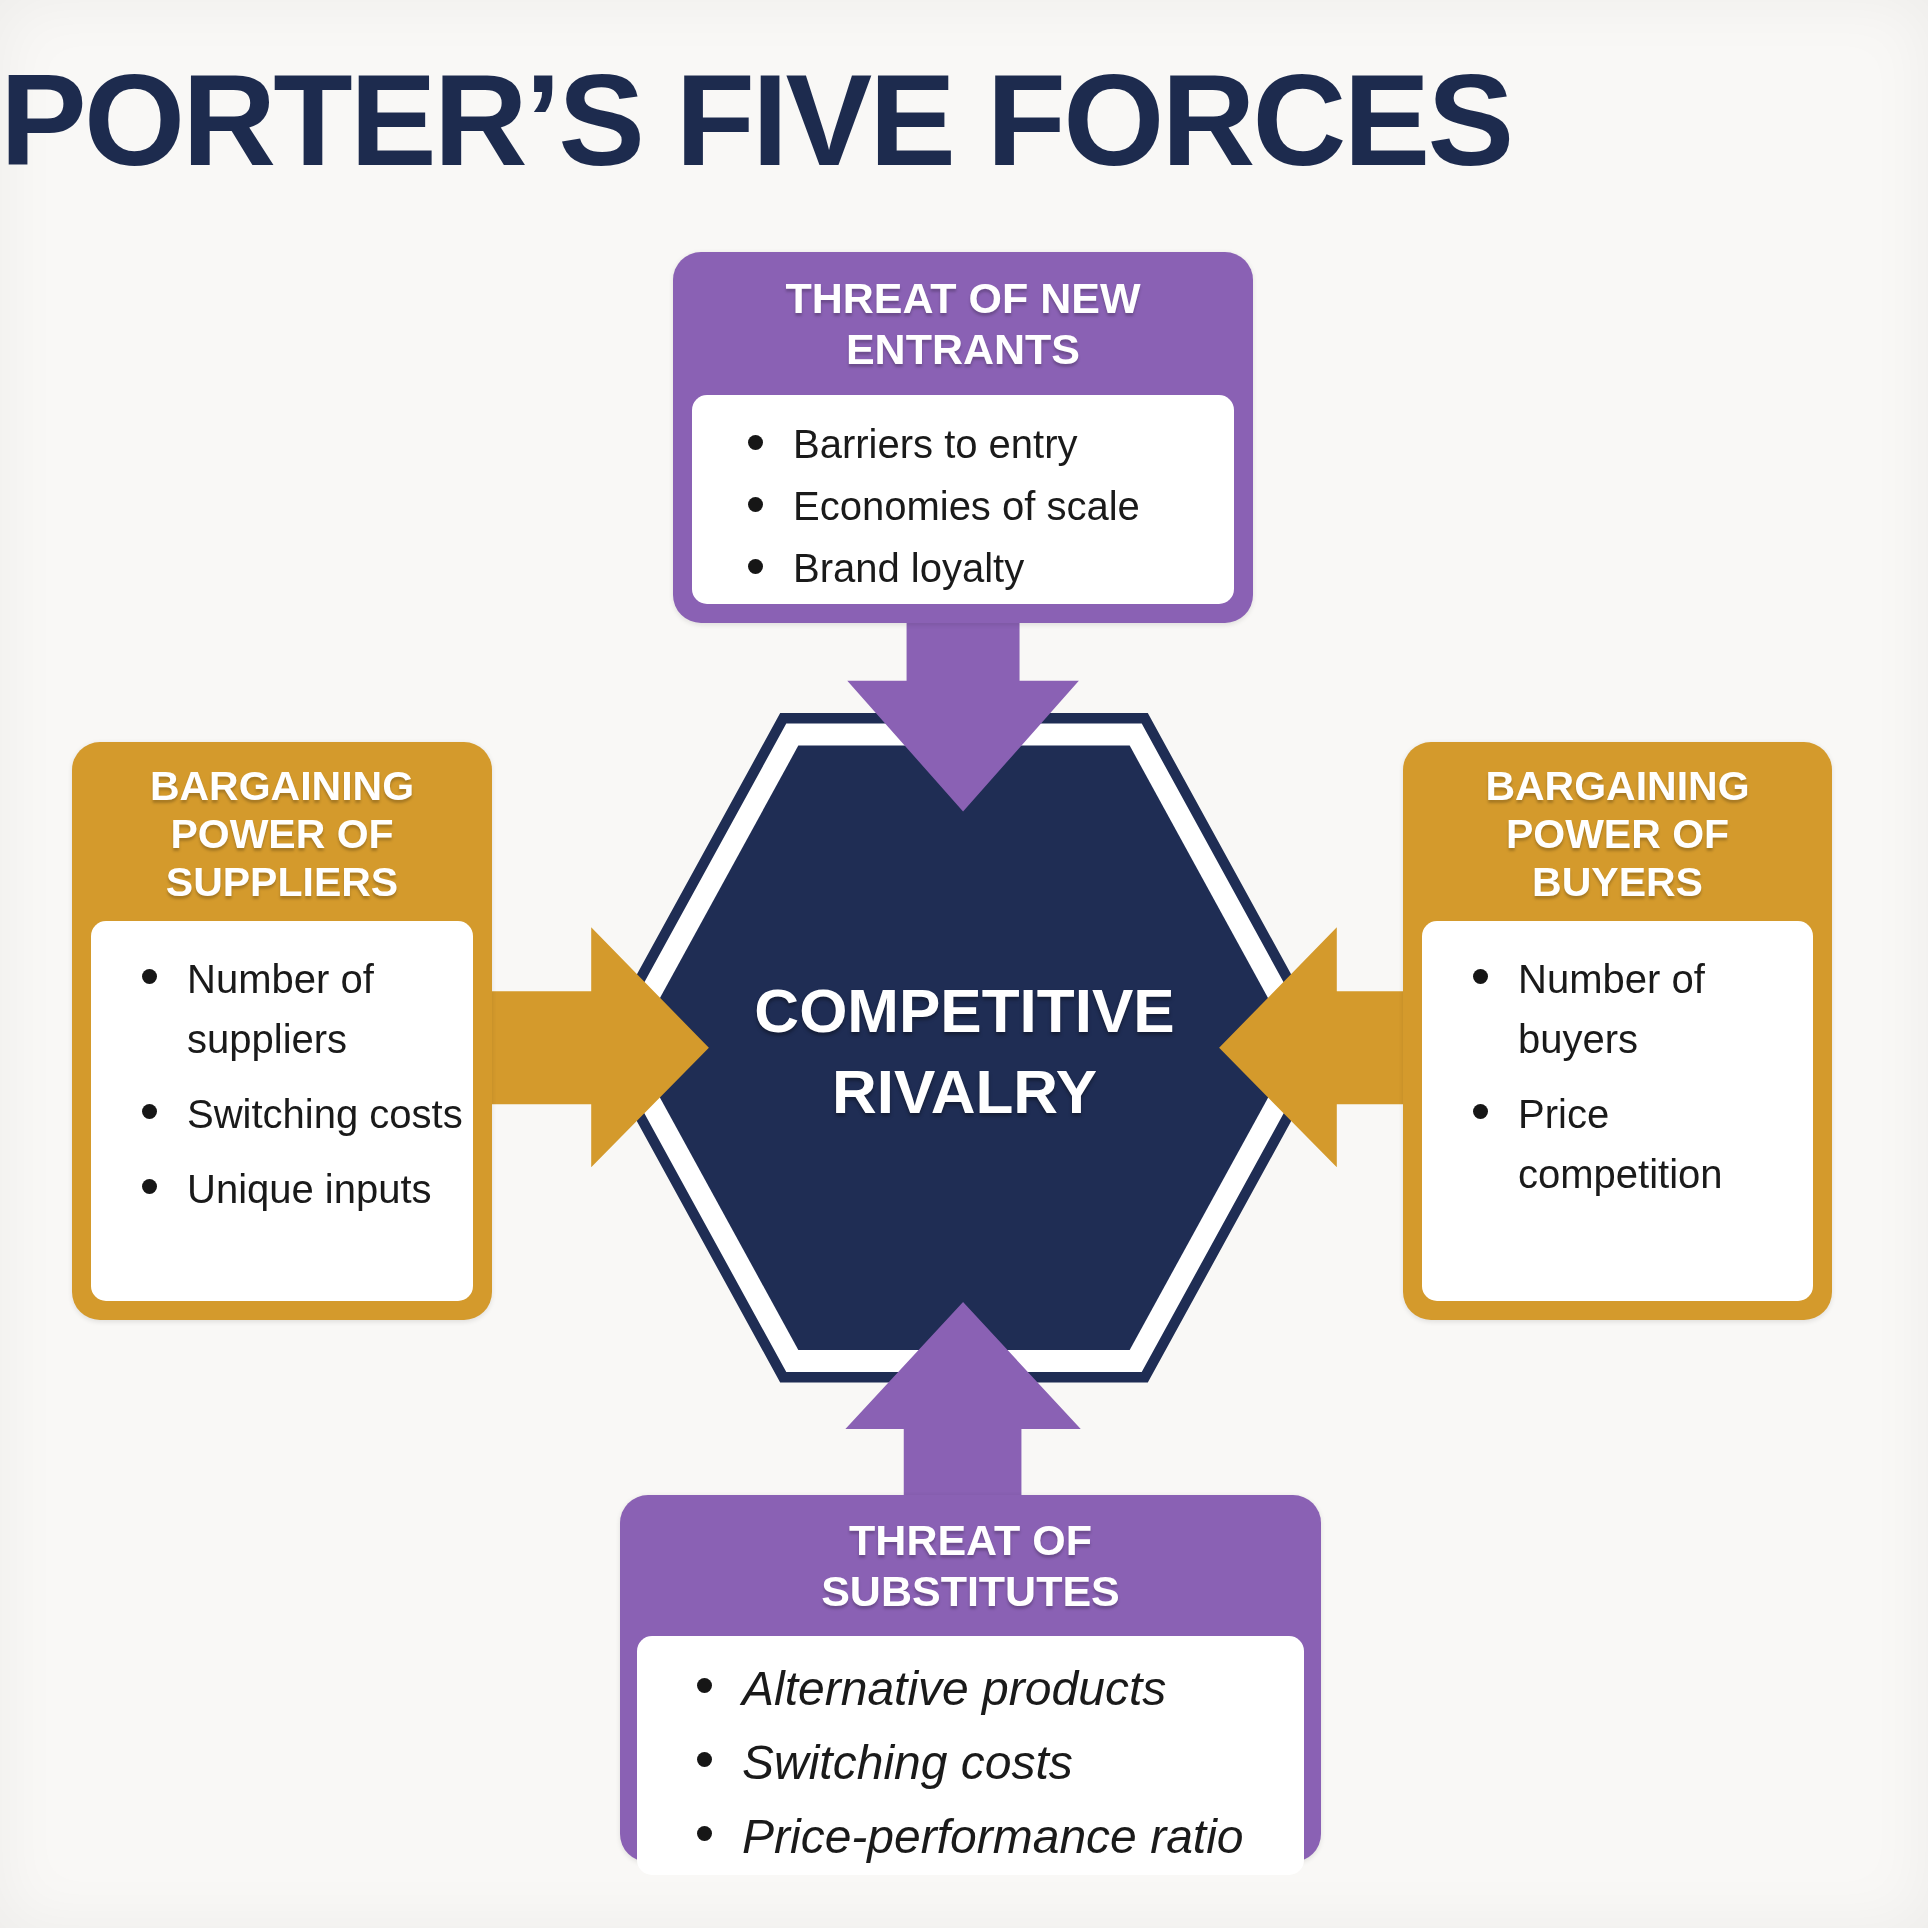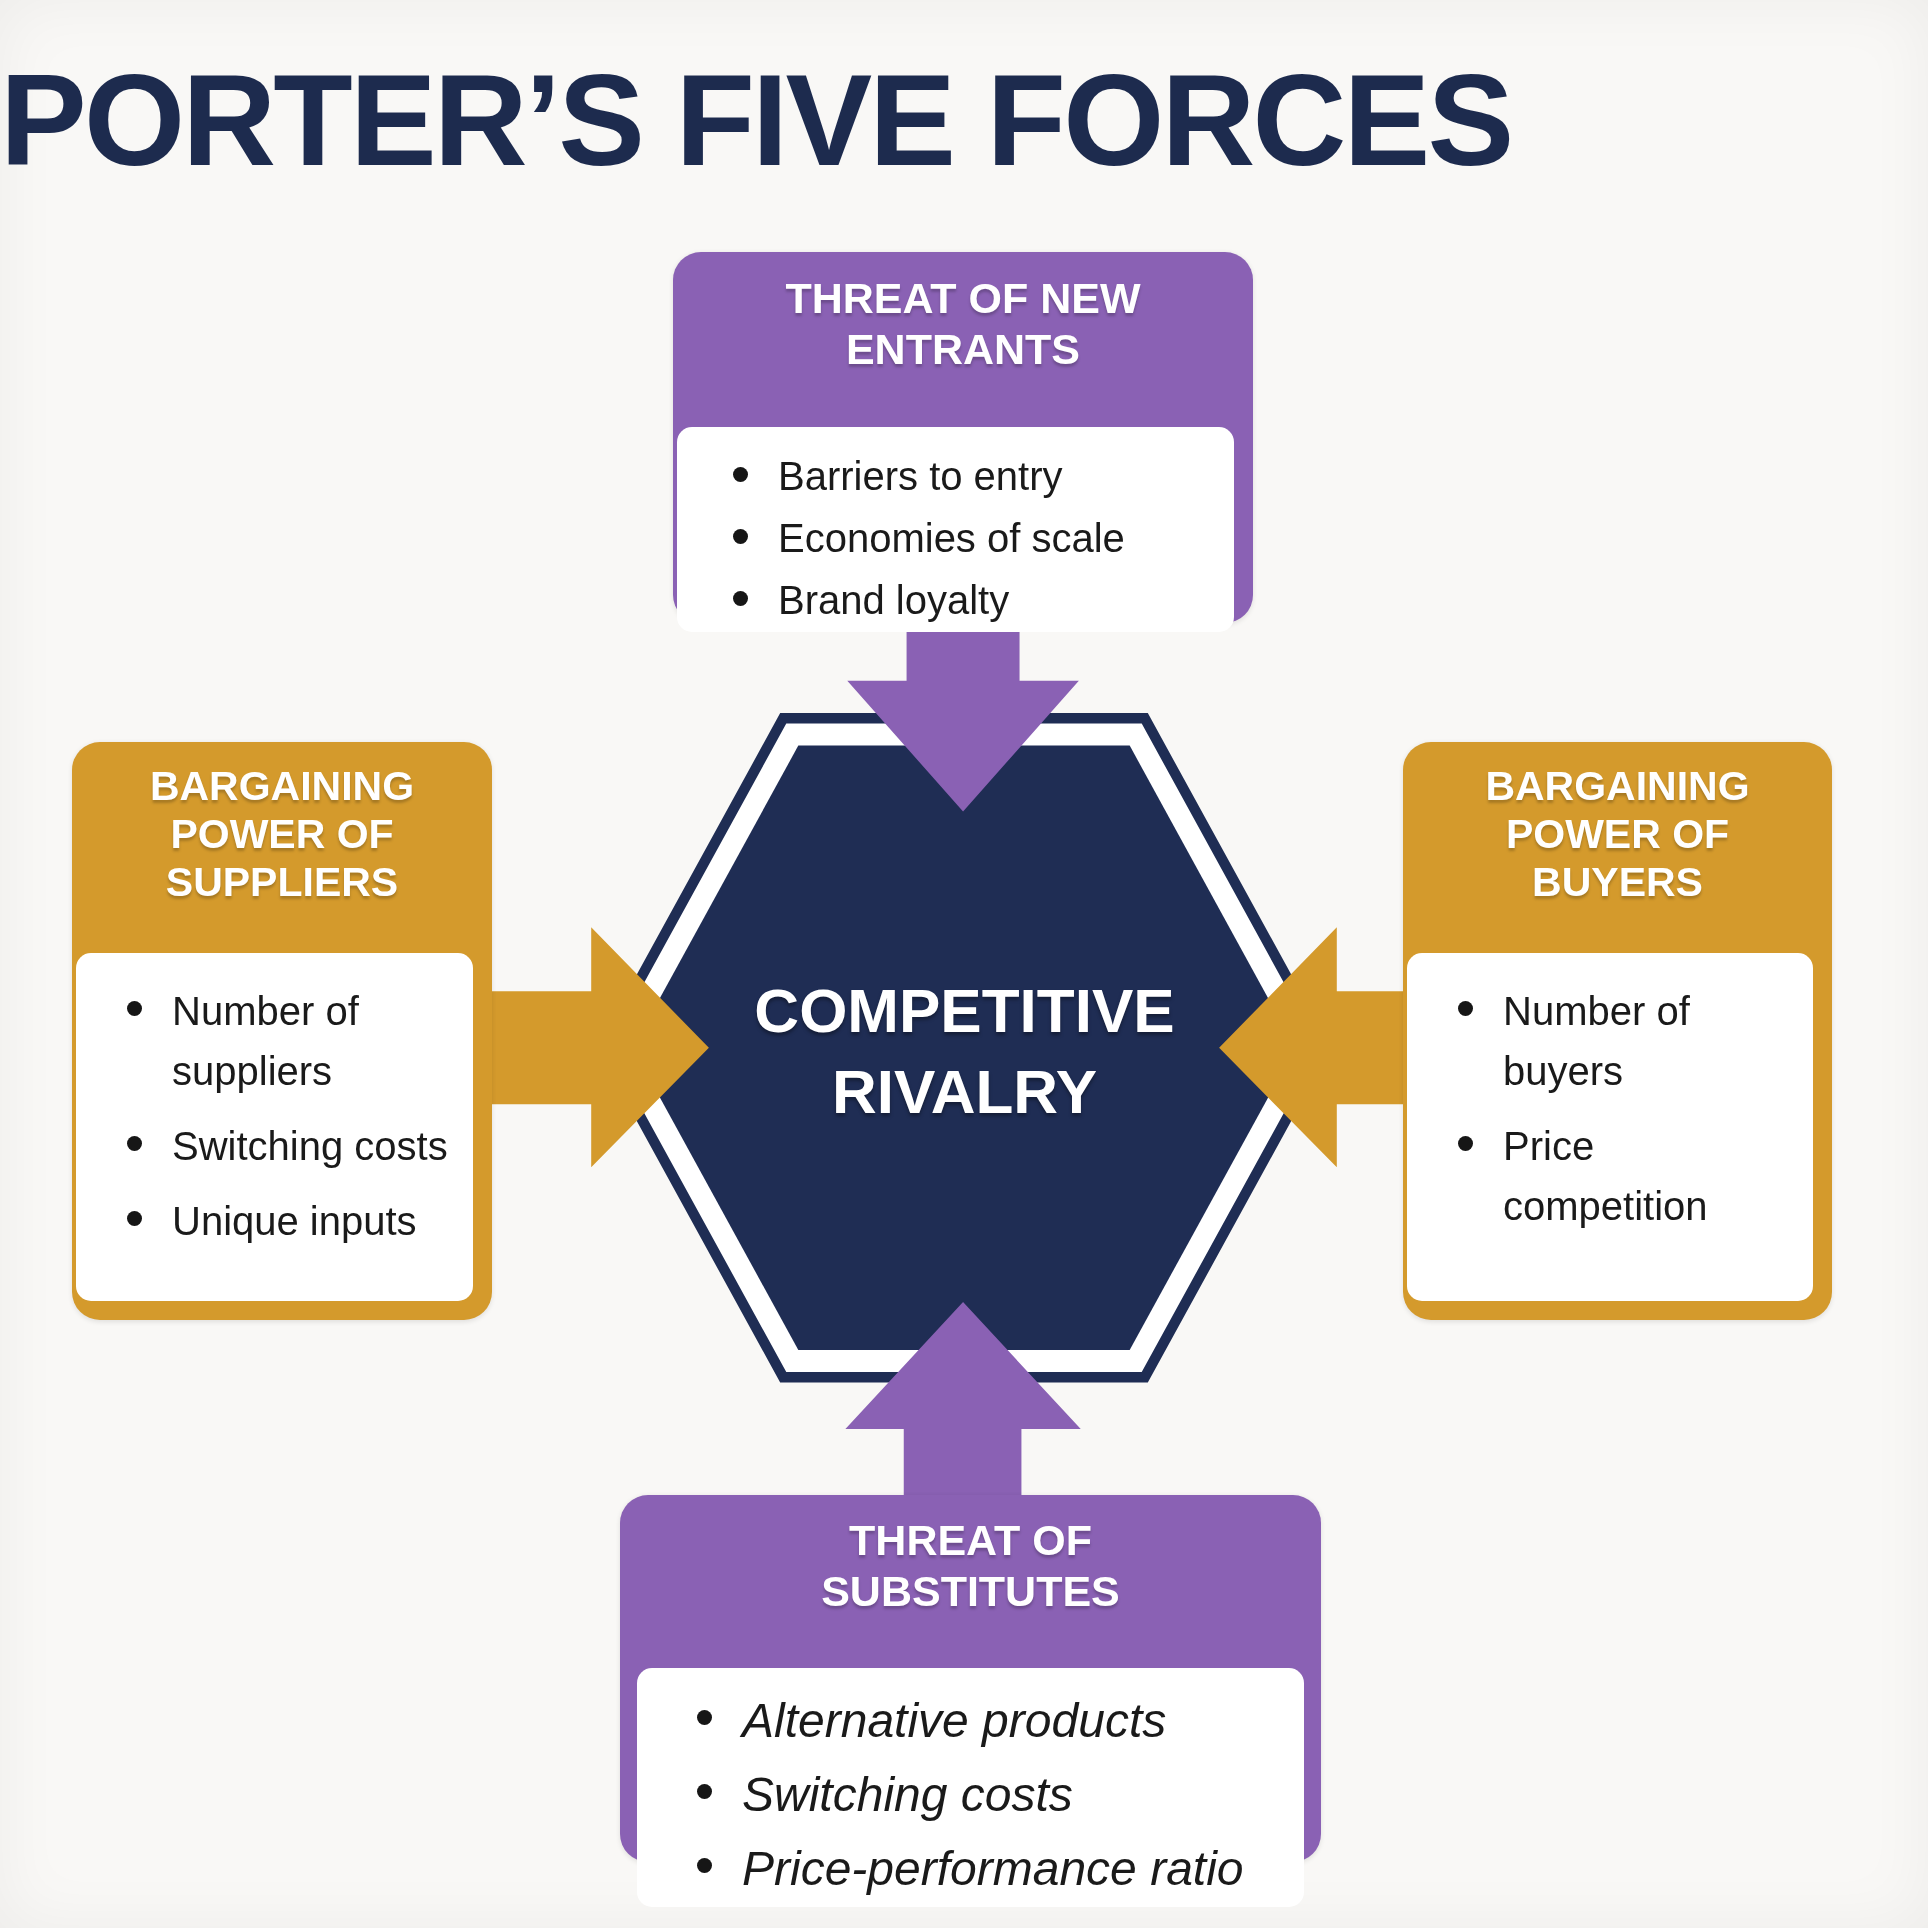--- a/index.html
+++ b/index.html
@@ -54,37 +54,36 @@
     font-size: 45px; font-weight: bold;
     line-height: 1.18;
   }
 
   
   .force-box {
     position: absolute;
     border-radius: 28px;
     display: flex; flex-direction: column;
     box-shadow: 0 1.9px 5.6px rgba(0,0,0,0.10);
-    gap: 32px;
   }
   .force-box.purple { background: var(--purple, #8a61b4); }
   .force-box.gold   { background: var(--gold, #d49a2c); }
   .force-hdr {
     flex: 0 0 auto;
     display: flex; align-items: center; justify-content: center;
     text-align: center;
     color: #ffffff;
     font-weight: bold;
     text-shadow: 0 2.8px 2.8px rgba(0,0,0,0.22);
   }
   .force-body {
     flex: 1 1 auto;
     background: #ffffff;
     border-radius: 15px;
-    margin: 0 19px 19px 4px;
+    margin: 0 19px 19px 19px;
     color: var(--text, #1a1a1a);
   }
   .item {
     position: relative;
     padding-left: 56px;
     white-space: pre-line;
   }
   .item::before {
     content: "";
     position: absolute;

